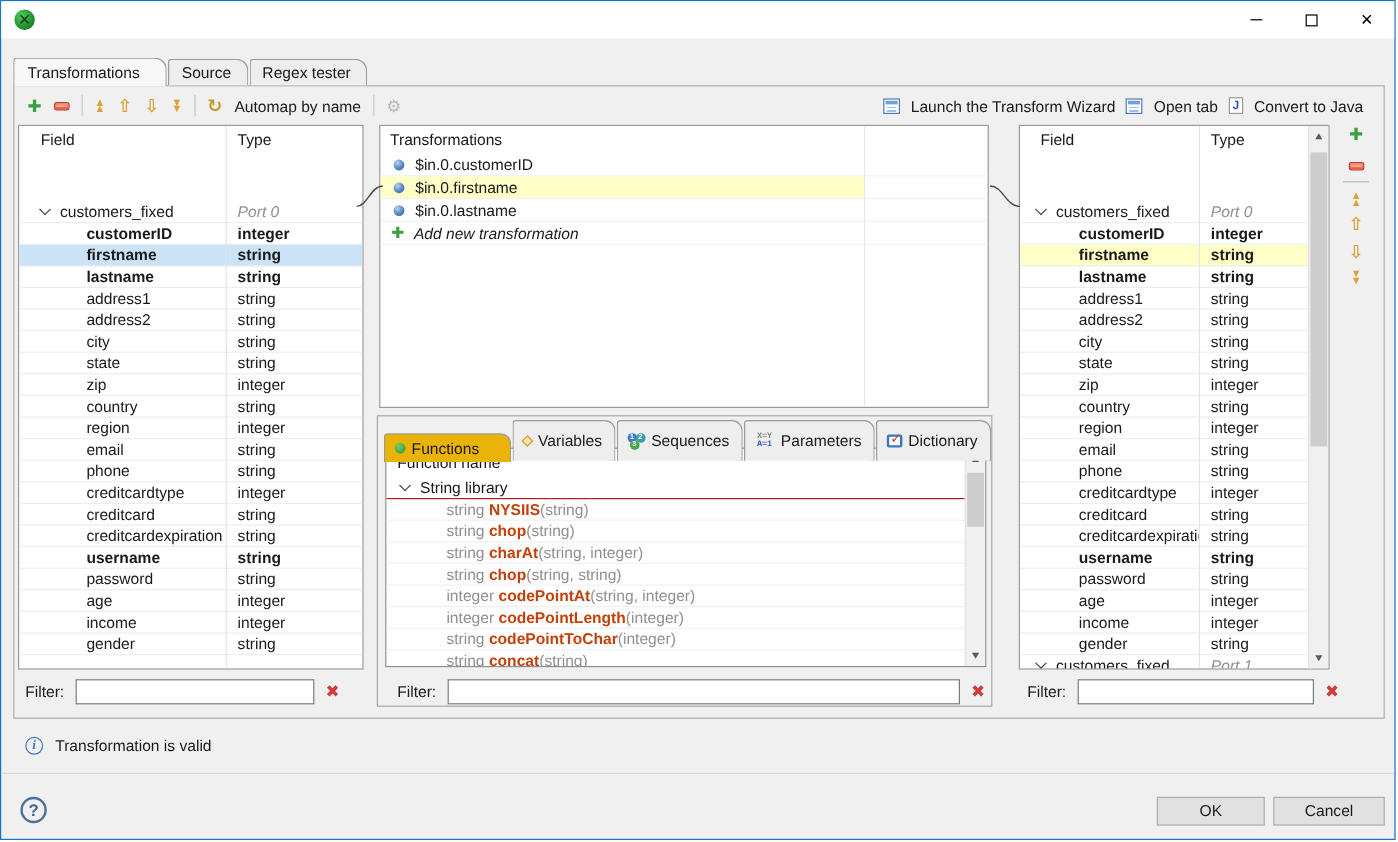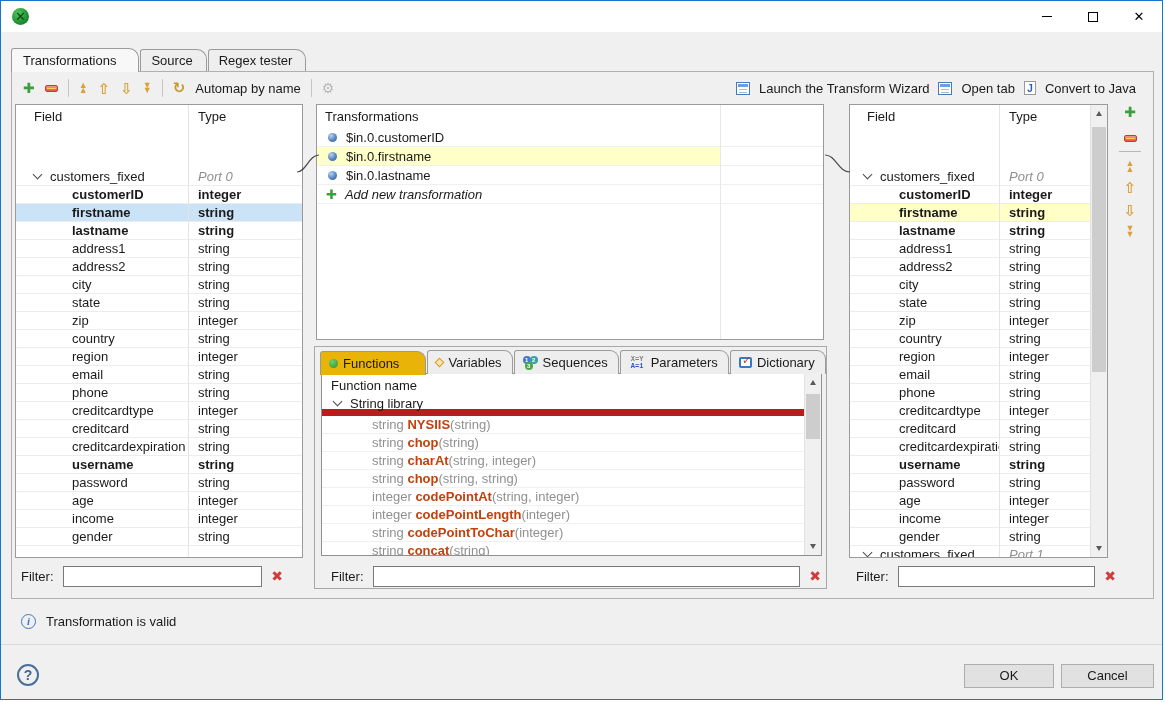--- a/index.html
+++ b/index.html
@@ -90,41 +90,41 @@
   .tp-row { height:19px; display:flex; align-items:center; border-bottom:1px solid #f0f0f0; }
   .tp-row.hl { background:linear-gradient(to right,#ffffc8 0,#ffffc8 403px,transparent 403px); }
   .bullet { width:9px; height:9px; border-radius:50%; flex:none; margin:0 9px 0 11px;
     background:radial-gradient(circle at 35% 30%, #b8d2ee, #5585c0 55%, #2c5a96); }
   .add-plus { color:#3c9e3c; font-weight:bold; font-size:13px; margin:0 8px 0 9px; }
   .add-label { font-style:italic; }
   
   #functions-panel { position:absolute; left:313px; top:345px; width:513px; height:243px;
     border:1px solid #a8a8a8; background:#f0f0f0; }
   .func-tabs { position:absolute; left:5px; top:3px; display:flex; align-items:flex-end; z-index:4; }
-  .ftab { height:24px; padding:0 10px 0 8px; border:1px solid #9a9a9a; border-bottom:none; border-radius:3px 9px 0 0;
+  .ftab { height:34px; padding:0 10px 0 8px; border:1px solid #9a9a9a; border-bottom:none; border-radius:3px 9px 0 0;
     background:#eeeeee; display:flex; align-items:center; gap:5px; margin-right:1px; }
   .ftab.active { height:24px; background:#eab308; margin-bottom:-1px; padding-right:26px; }
   .fn-icon { width:9px; height:9px; border-radius:50%; background:radial-gradient(circle at 35% 30%, #6fd06f, #2e8f2e); }
   .var-icon { width:7px; height:7px; background:#f7e3b0; border:1px solid #d99b2f; transform:rotate(45deg); }
   .seq-icon { position:relative; width:15px; height:14px; }
   .seq-icon i { position:absolute; width:8px; height:8px; border-radius:50%; color:#fff;
     font:bold 6px/8px "Liberation Sans",sans-serif; font-style:normal; text-align:center; }
   .seq-icon i:nth-child(1) { left:0; top:0; background:#4878c8; } .seq-icon i:nth-child(1)::after { content:"1"; }
   .seq-icon i:nth-child(2) { left:7px; top:0; background:#38a0a8; } .seq-icon i:nth-child(2)::after { content:"2"; }
   .seq-icon i:nth-child(3) { left:2px; top:6px; background:#48a848; } .seq-icon i:nth-child(3)::after { content:"3"; }
   .param-icon { width:17px; font:bold 7px/7px "Liberation Mono",monospace; text-align:center; }
   .param-icon::before { content:"X=Y"; display:block; color:#808080; }
   .param-icon::after { content:"A=1"; display:block; color:#2858c8; }
   .dict-icon { width:13px; height:11px; border:2px solid #3878c0; border-radius:2px; background:#fff; position:relative; }
   .dict-icon::after { content:"✓"; position:absolute; left:1px; top:-5px; color:#d03030; font-weight:bold; font-size:11px; }
   .func-list { position:absolute; left:6px; top:26px; width:501px; height:183px; background:#fff;
     border:1px solid #8f8f8f; overflow:hidden; }
   .fl-head { height:24px; line-height:24px; padding-left:9px; }
   .fl-inner { position:absolute; top:24px; left:0; right:17px; }
-  .fl-group { height:18px; display:flex; align-items:center; border-bottom:7px solid #b91c1c; }
+  .fl-group { height:18px; display:flex; align-items:center; border-bottom:1px solid #b91c1c; }
   .fl-group .chev { margin-left:12px; }
   .fl-group span.glabel { margin-left:9px; }
   .fl-row { height:18px; line-height:17px; padding-left:50px; border-bottom:1px solid #f0f0f0; white-space:nowrap; overflow:hidden; }
   .ret,.args { color:#909090; }
   .fn-name { color:#c2410c; font-weight:bold; }
   
   .filter-bar { position:absolute; top:563px; height:24px; display:flex; align-items:center; }
   #fb-left  { left:20px;  width:262px; }
   #fb-mid   { left:330px; width:490px; }
   #fb-right { left:855px; width:260px; }

